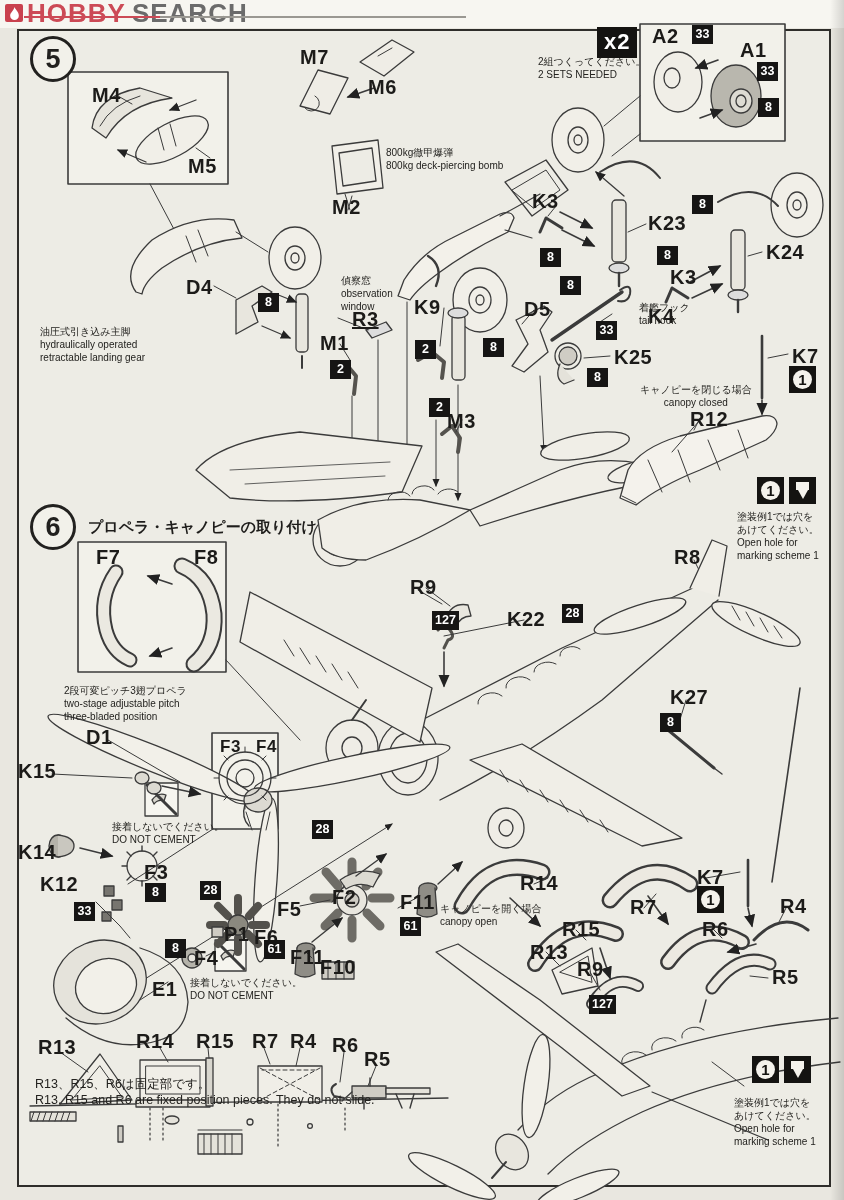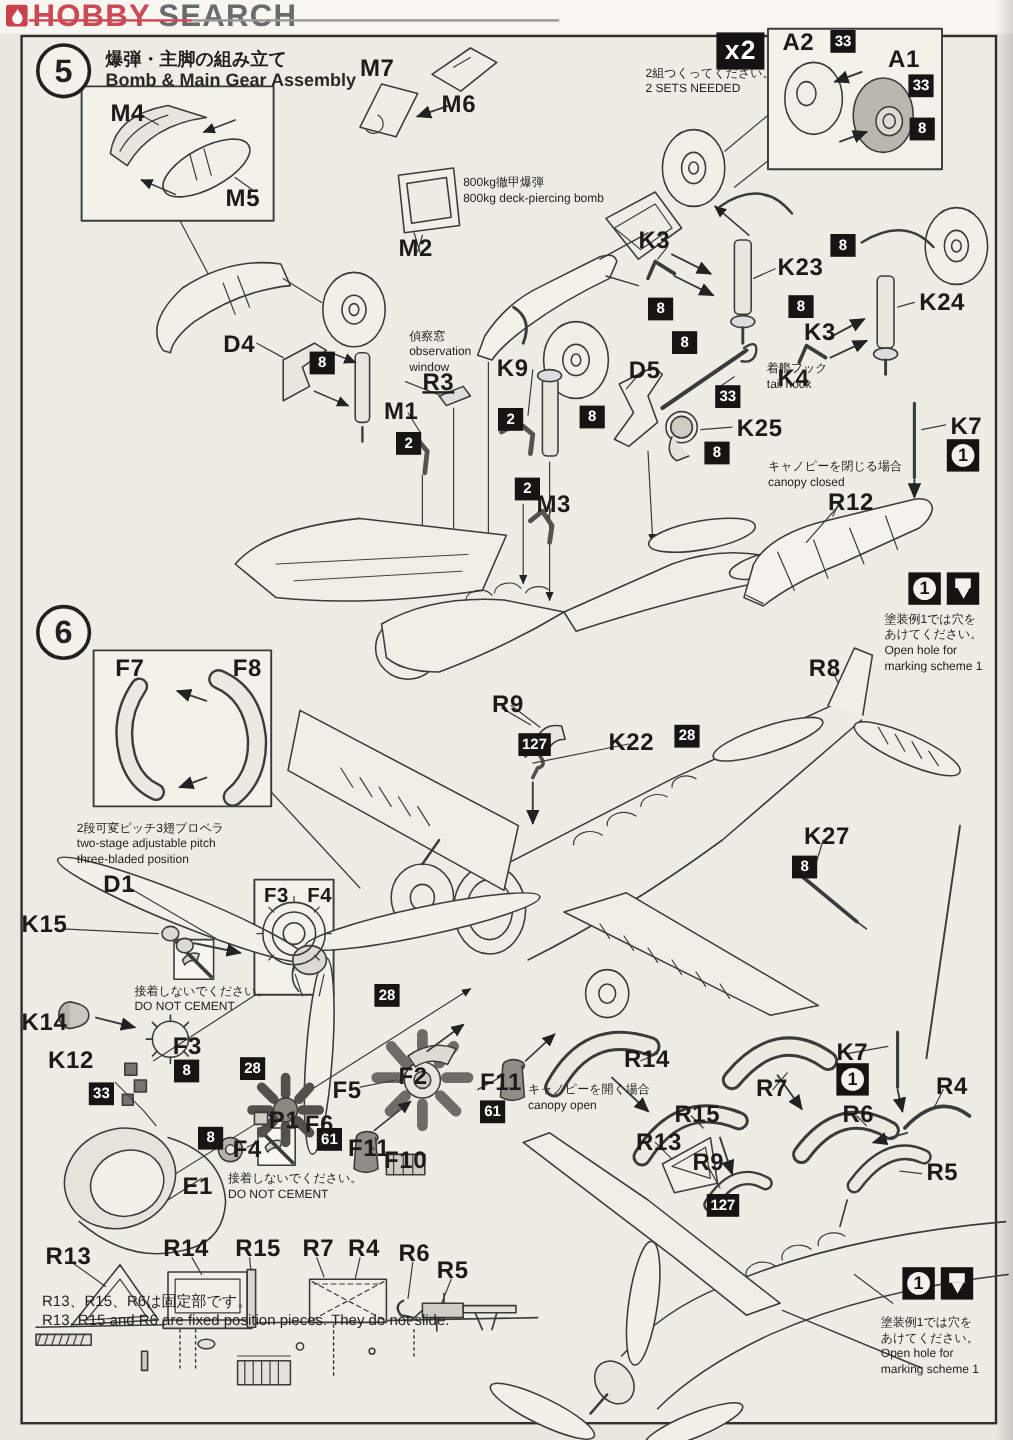--- a/index.html
+++ b/index.html
@@ -361,28 +361,25 @@
 
     <path d="M108,740 L180,782 M168,982 L140,1000 M300,906 L330,900 M246,938 L240,930
              M214,952 L206,956 M332,902 L344,886 M398,908 L420,896 M312,958 L306,952
              M534,884 L548,878 M644,908 L656,894 M576,930 L586,940 M714,930 L722,938
              M786,908 L778,924 M546,952 L560,966 M590,972 L600,990 M768,978 L750,976
              M426,588 L450,606 M524,620 L444,636 M686,700 L678,726 M706,878 L740,872" stroke-width="1"></path>
   </svg>
 
   <div class="sec-header" style="left:30px;top:36px;">
     <div class="sec-circle">5</div>
-    <div class="sec-titles">
-      <span class="sec-jp">爆弾・主脚の組み立て</span>
-      <span class="sec-en">Bomb &amp; Main Gear Assembly</span>
-    </div>
   </div>
   <div class="sec-header" style="left:30px;top:504px;">
     <div class="sec-circle">6</div>
     <div class="sec-titles">
+      <span class="sec-jp">プロペラ・キャノピーの取り付け</span>
     </div>
   </div>
 
   <div class="x2box" style="left:597px;top:27px;">x2</div>
 
   <div id="overlay">
       <div class="callout" style="position: absolute; left: 92px; top: 84px;">M4</div>
       <div class="callout" style="position: absolute; left: 188px; top: 155px;">M5</div>
       <div class="callout" style="position: absolute; left: 300px; top: 46px;">M7</div>
       <div class="callout" style="position: absolute; left: 368px; top: 76px;">M6</div>
@@ -487,34 +484,39 @@
       <div class="iconbox" style="position: absolute; left: 784px; top: 1056px;">
         <span class="drill">
           <span class="dh"></span>
           <span class="dp"></span>
         </span>
       </div>
       <div class="note" style="position: absolute; left: 386px; top: 146px;">
         <div>800kg徹甲爆弾</div>
         <div>800kg deck-piercing bomb</div>
       </div>
+      <div class="note" style="position: absolute; left: 40px; top: 325px;">
+        <div>油圧式引き込み主脚</div>
+        <div>hydraulically operated</div>
+        <div>retractable landing gear</div>
+      </div>
       <div class="note" style="position: absolute; left: 341px; top: 274px;">
         <div>偵察窓</div>
         <div>observation</div>
         <div>window</div>
       </div>
       <div class="note" style="position: absolute; left: 639px; top: 301px;">
         <div>着艦フック</div>
         <div>tail hook</div>
       </div>
       <div class="note" style="position: absolute; left: 538px; top: 55px;">
         <div>2組つくってください。</div>
         <div>2 SETS NEEDED</div>
       </div>
-      <div class="note" style="position: absolute; left: 640px; top: 383px;">
+      <div class="note" style="position: absolute; left: 640px; top: 383px; text-align: center;">
         <div>キャノピーを閉じる場合</div>
         <div>canopy closed</div>
       </div>
       <div class="note" style="position: absolute; left: 737px; top: 510px;">
         <div>塗装例1では穴を</div>
         <div>あけてください。</div>
         <div>Open hole for</div>
         <div>marking scheme 1</div>
       </div>
       <div class="note" style="position: absolute; left: 64px; top: 684px;">

